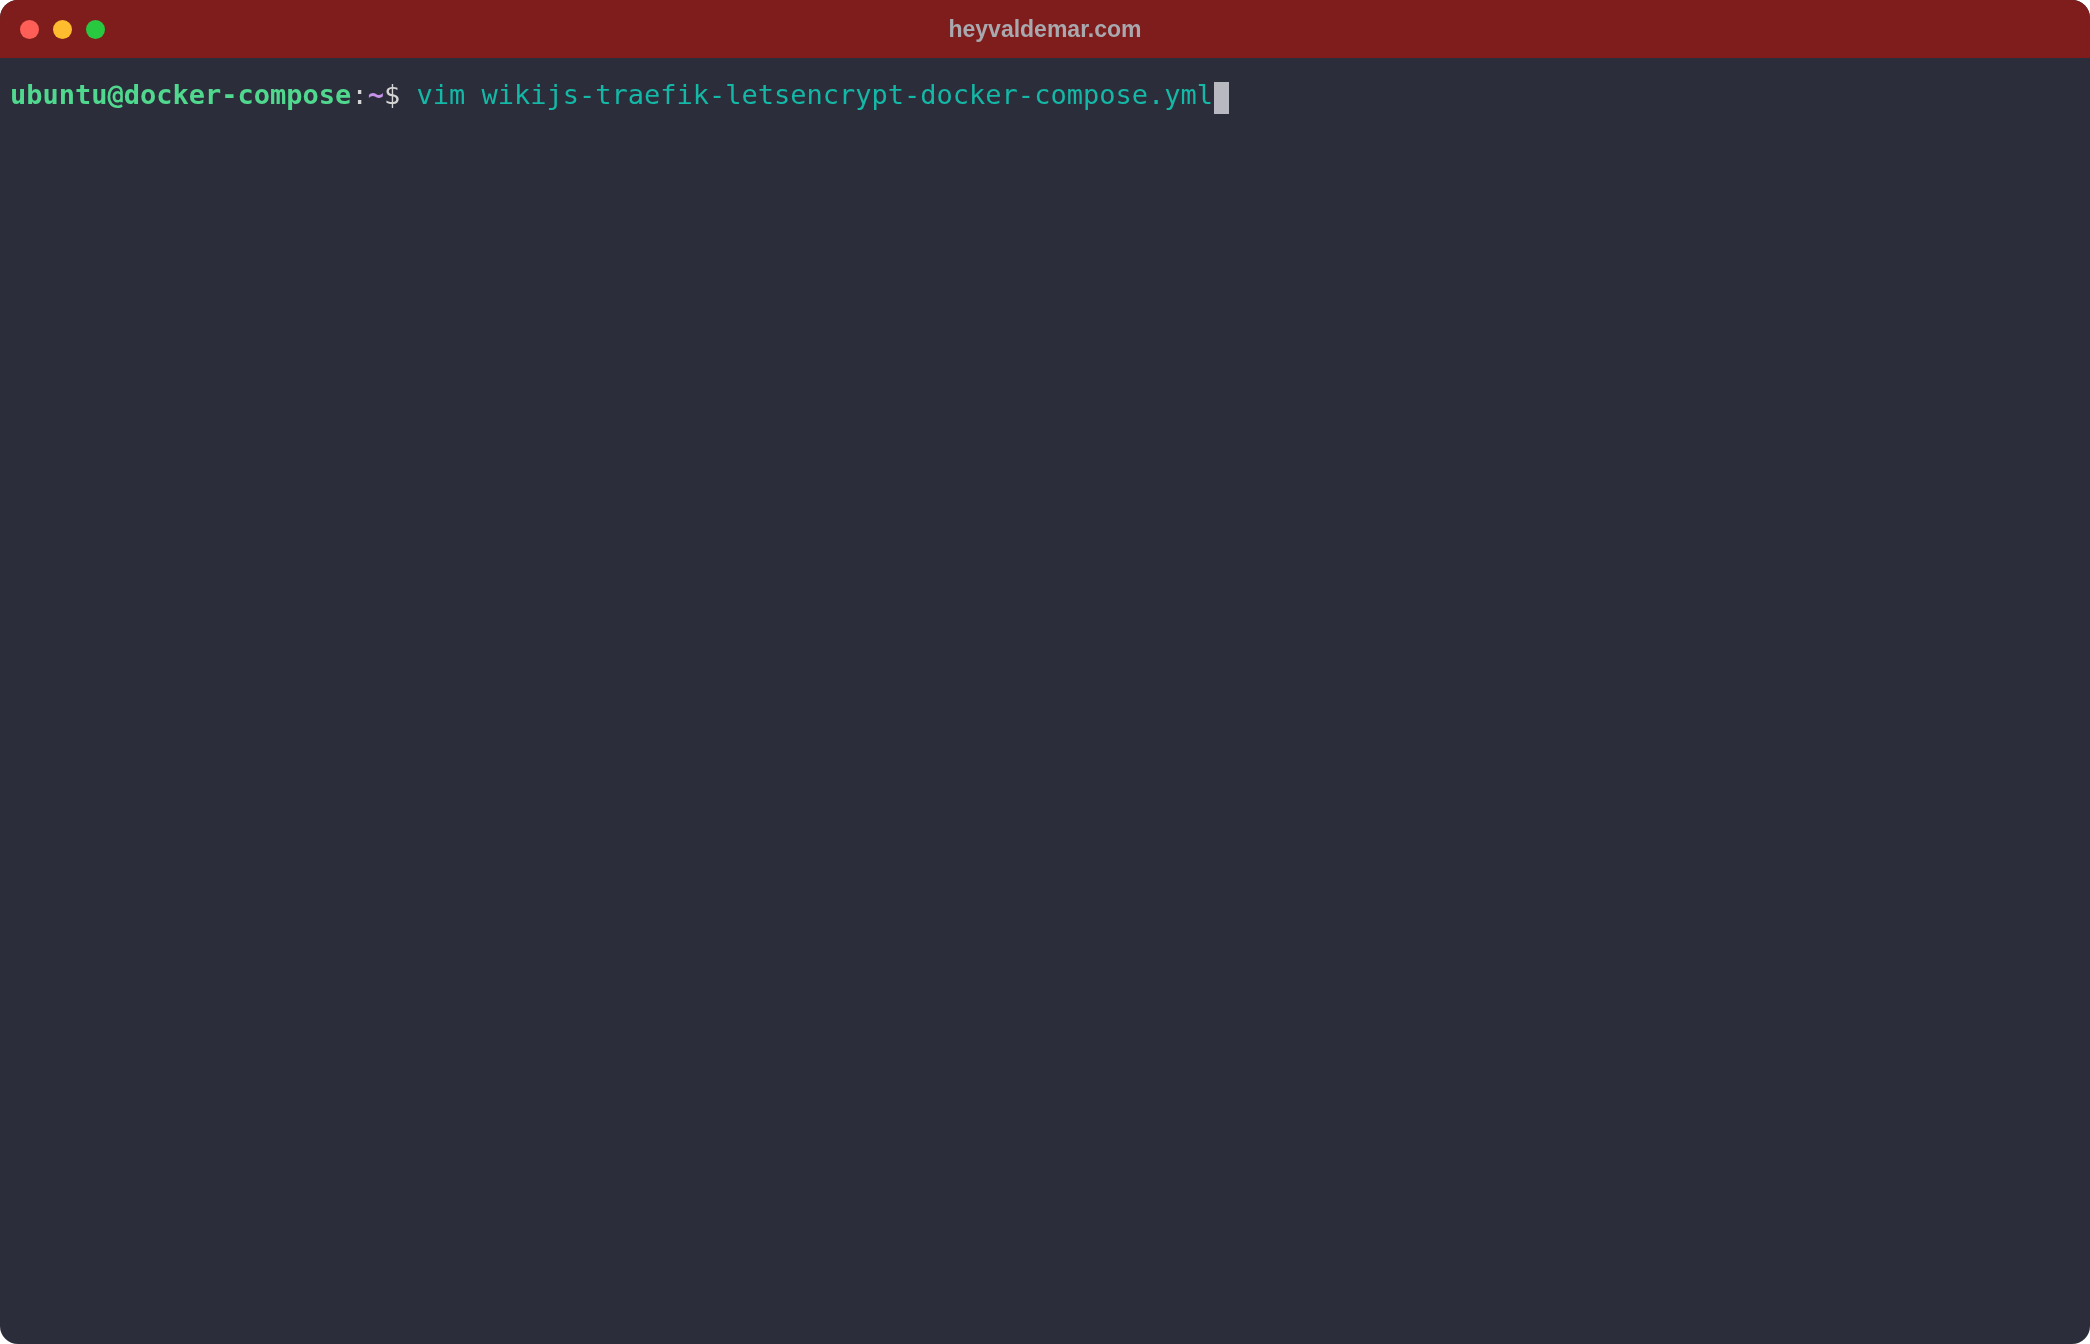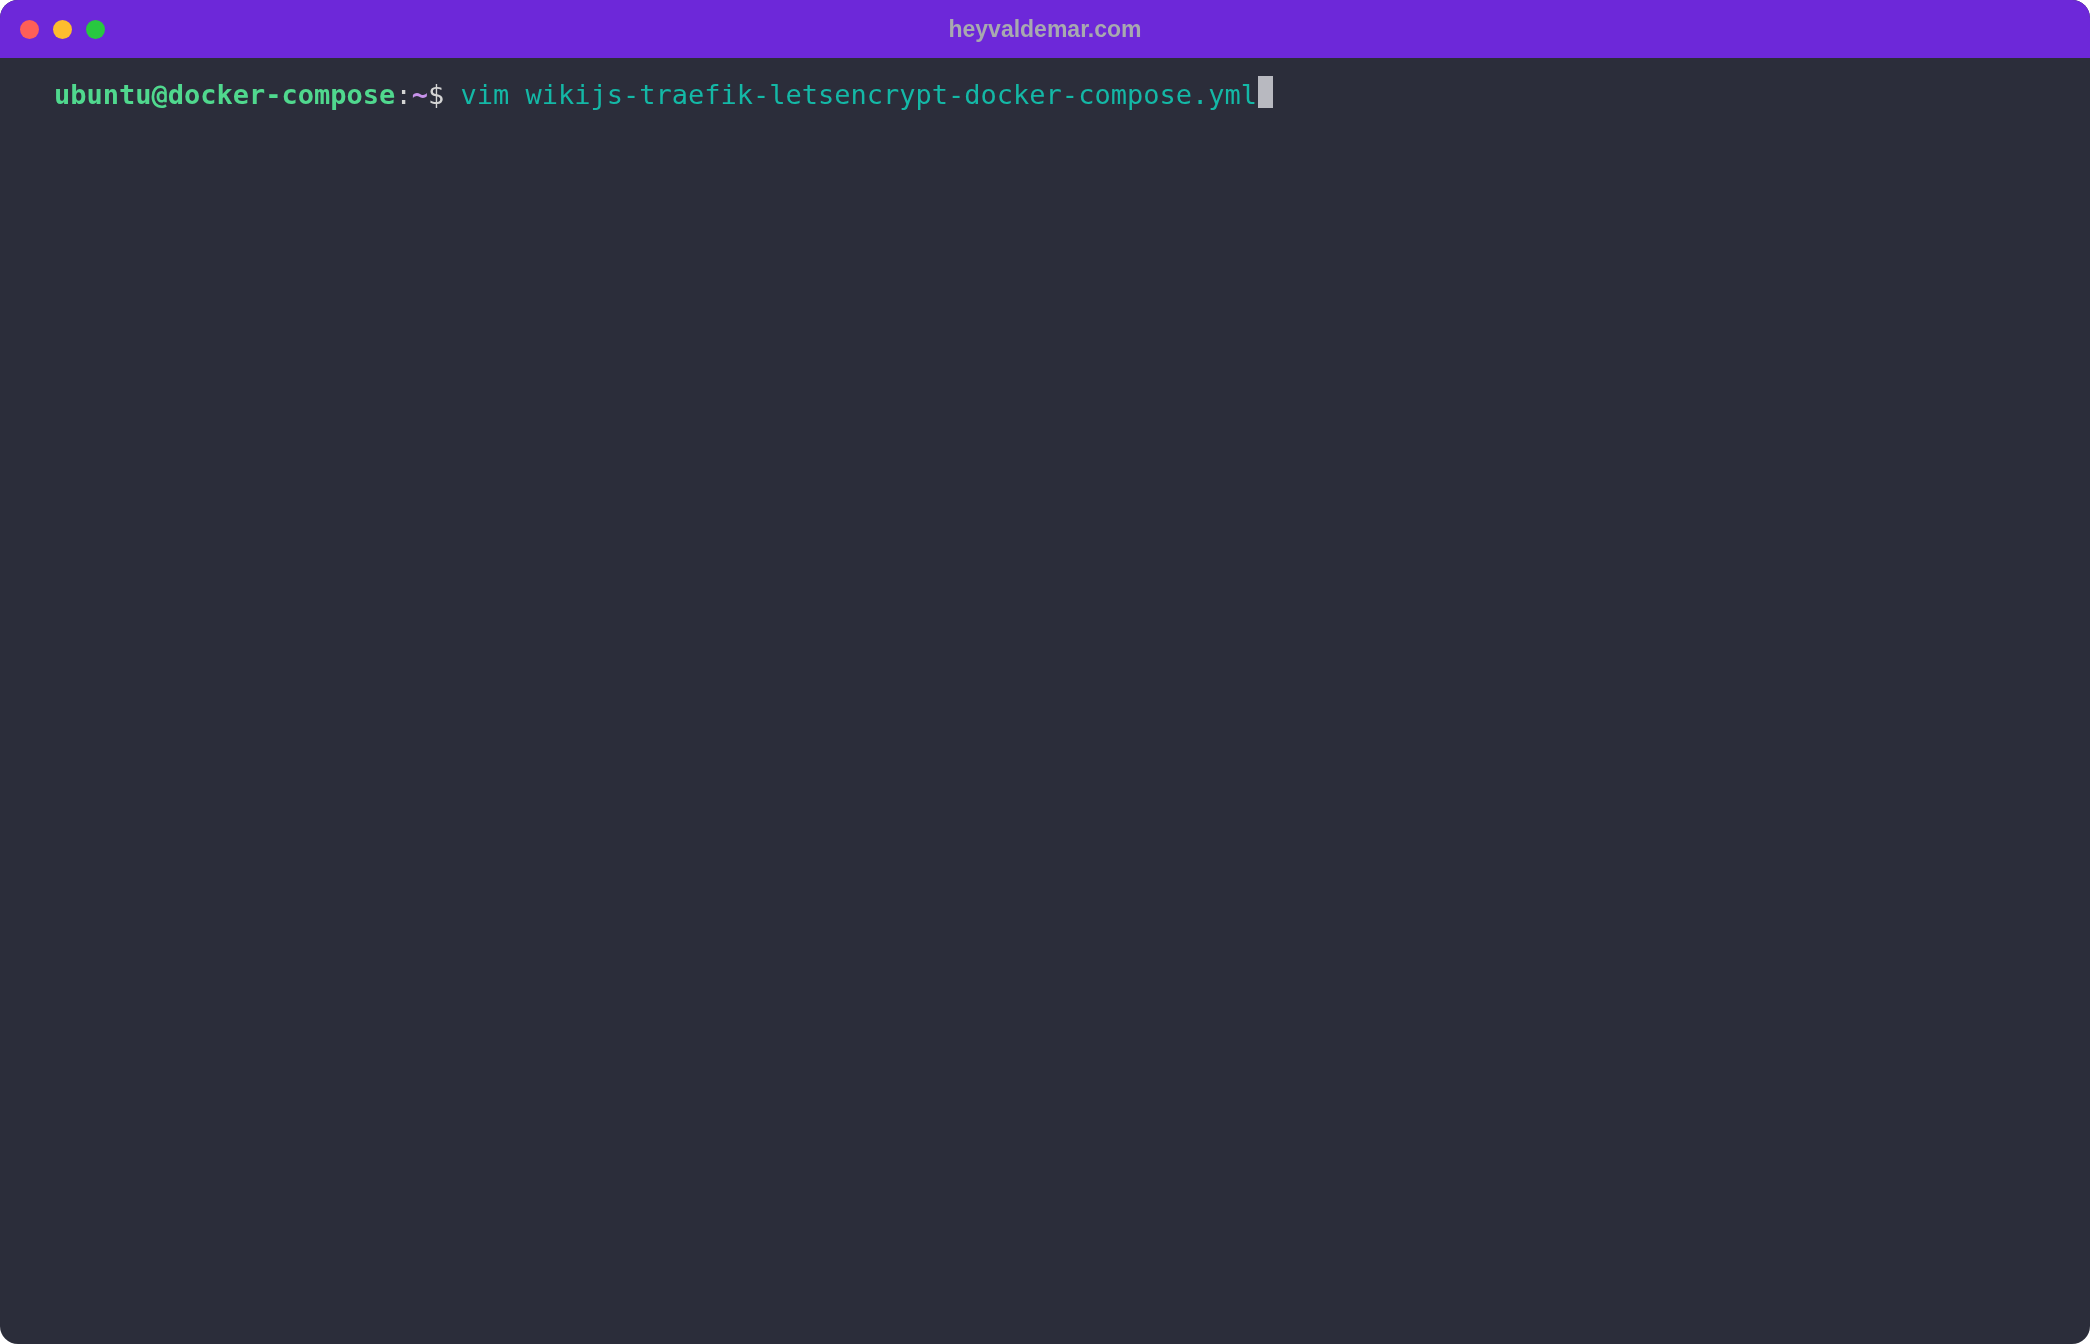--- a/index.html
+++ b/index.html
@@ -24,21 +24,21 @@
       height: 1344px;
       background: #2b2d3a;
       border-radius: 18px;
       overflow: hidden;
       display: flex;
       flex-direction: column;
     }
     
     .titlebar {
       height: 58px;
-      background: #6d28d9;
+      background: #7f1d1d;
       display: flex;
       align-items: center;
       padding: 0 20px;
       position: relative;
     }
     
     .traffic-lights {
       display: flex;
       gap: 14px;
       align-items: center;
@@ -76,24 +76,23 @@
       flex: 1;
       padding: 18px 10px;
       font-size: 27px;
       line-height: 1.4;
       color: #d4d4d4;
       font-family: 'SF Mono', 'Monaco', 'Menlo', 'Consolas', monospace;
     }
     
     .prompt-line {
       display: flex;
-      align-items: flex-start;
+      align-items: flex-end;
       flex-wrap: nowrap;
       white-space: pre;
-      margin-left: 44px;
     }
     
     .prompt-user-host {
       color: #50d88e;
       font-weight: bold;
     }
     
     .prompt-colon {
       color: #d4d4d4;
     }

